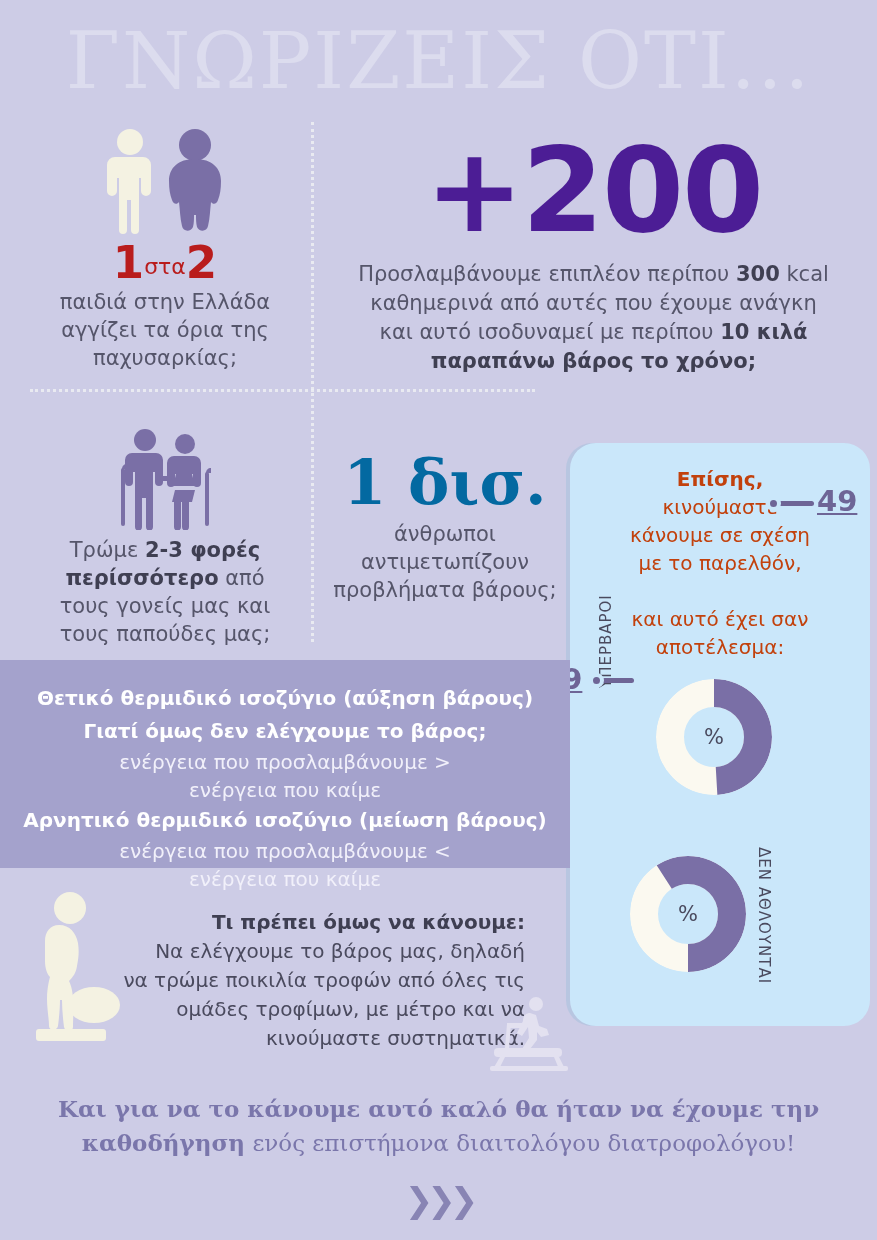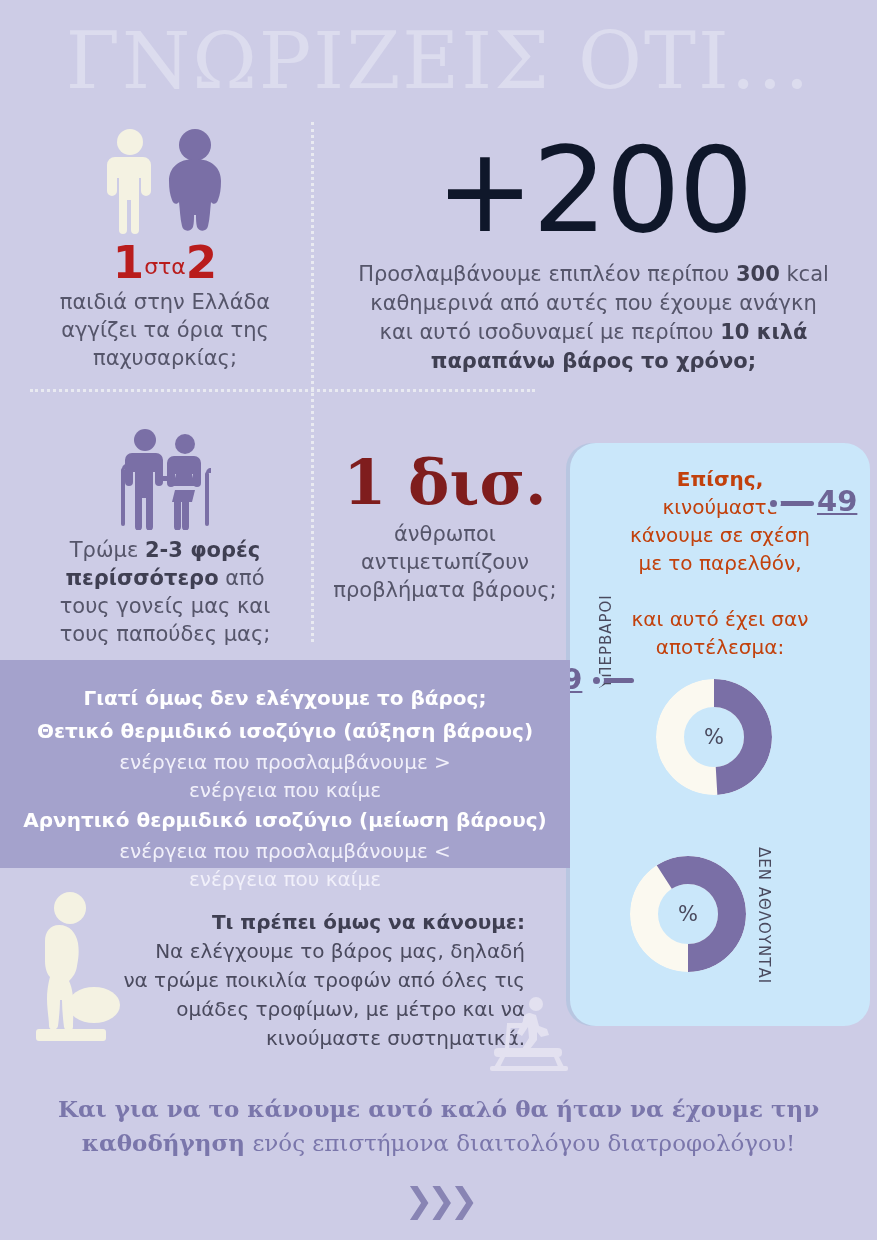--- a/index.html
+++ b/index.html
@@ -48,37 +48,37 @@
   .stat-1 .big{font-size:45px;vertical-align:-4px;letter-spacing:0px;}
   .stat-1 .mid{font-size:22px;font-weight:400;}
   .body-txt{
     font-size:21px;line-height:28px;color:#55556a;font-weight:400;
     margin-top:6px;
   }
 
   
   .q2{position:absolute;left:330px;top:130px;width:527px;text-align:center;}
   .big200{
-    font-size:118px;line-height:120px;font-weight:normal;
-    color:#0f172a;letter-spacing:-2px;
+    font-size:118px;line-height:120px;font-weight:bold;
+    color:#4c1d95;letter-spacing:-2px;
   }
   .q2 .body-txt{font-size:21px;line-height:29px;margin-top:10px;color:#55556a;}
   .q2 .body-txt b{color:#3f3f52;}
 
   
   .q3{position:absolute;left:20px;top:425px;width:290px;text-align:center;}
   .q3 .body-txt{font-size:21px;line-height:28px;}
   .q3 .body-txt b{color:#3f3f52;}
 
   
   .q4{position:absolute;left:330px;top:450px;width:230px;text-align:center;}
   .bigdis{
     font-family:"DejaVu Serif","Liberation Serif",serif;
     font-size:62px;line-height:66px;font-weight:bold;
-    color:#7f1d1d;
+    color:#0369a1;
   }
   .q4 .body-txt{font-size:21px;line-height:28px;margin-top:4px;text-align:center;}
 
   
   .bluecard{
     position:absolute;left:570px;top:443px;width:300px;height:583px;
     background:#cae7fa;border-radius:26px;
     box-shadow:-4px 0 0 0 rgba(160,190,220,.45);
   }
   .blue-txt{
@@ -257,22 +257,22 @@
       <div class="hole">%</div>
     </div>
     <div class="lead" style="left:24px;top:235px;width:40px;"></div>
     <div class="leaddot" style="left:19px;top:230px;"></div>
     <div class="pctnum" style="left:-28px;top:216px;">59</div>
     <div class="vlabel" style="left:203px;top:404px;transform:rotate(90deg);transform-origin:left top;">ΔΕΝ ΑΘΛΟΥΝΤΑΙ</div>
   </div>
 
   <div class="band">
     <div class="band-inner">
+      <div class="h">Θετικό θερμιδικό ισοζύγιο (αύξηση βάρους)</div>
       <div class="h">Γιατί όμως δεν ελέγχουμε το βάρος;</div>
-      <div class="h">Θετικό θερμιδικό ισοζύγιο (αύξηση βάρους)</div>
       <div class="n">ενέργεια που προσλαμβάνουμε &gt;</div>
       <div class="n">ενέργεια που καίμε</div>
       <div class="h">Αρνητικό θερμιδικό ισοζύγιο (μείωση βάρους)</div>
       <div class="n">ενέργεια που προσλαμβάνουμε &lt;</div>
       <div class="n">ενέργεια που καίμε</div>
     </div>
   </div>
 
   <div class="advice">
     <svg width="95" height="155" viewBox="0 0 95 155" style="position:absolute;left:32px;top:8px;">

